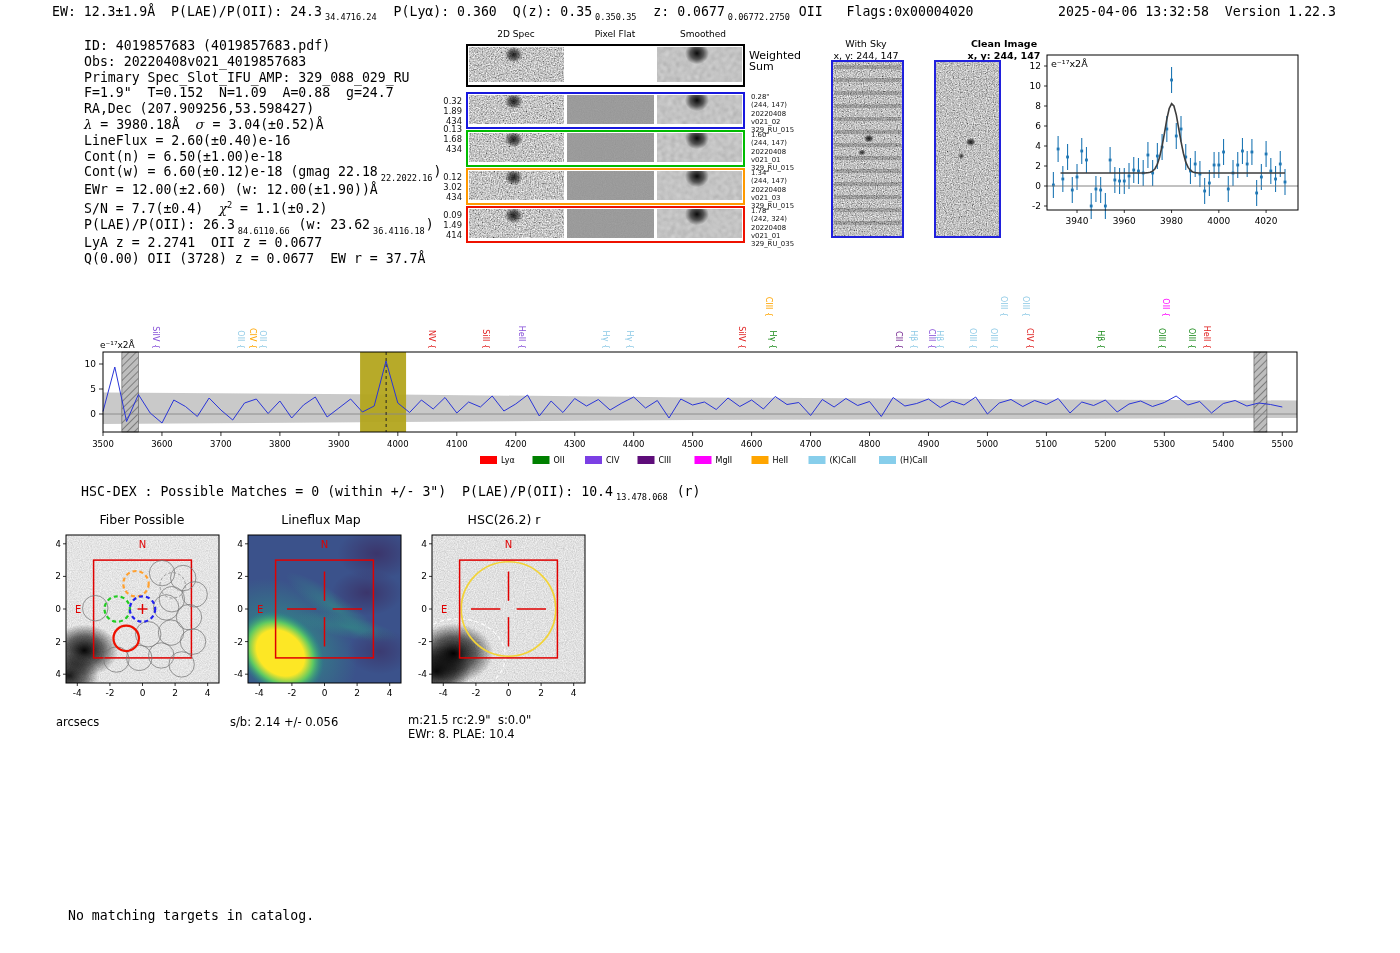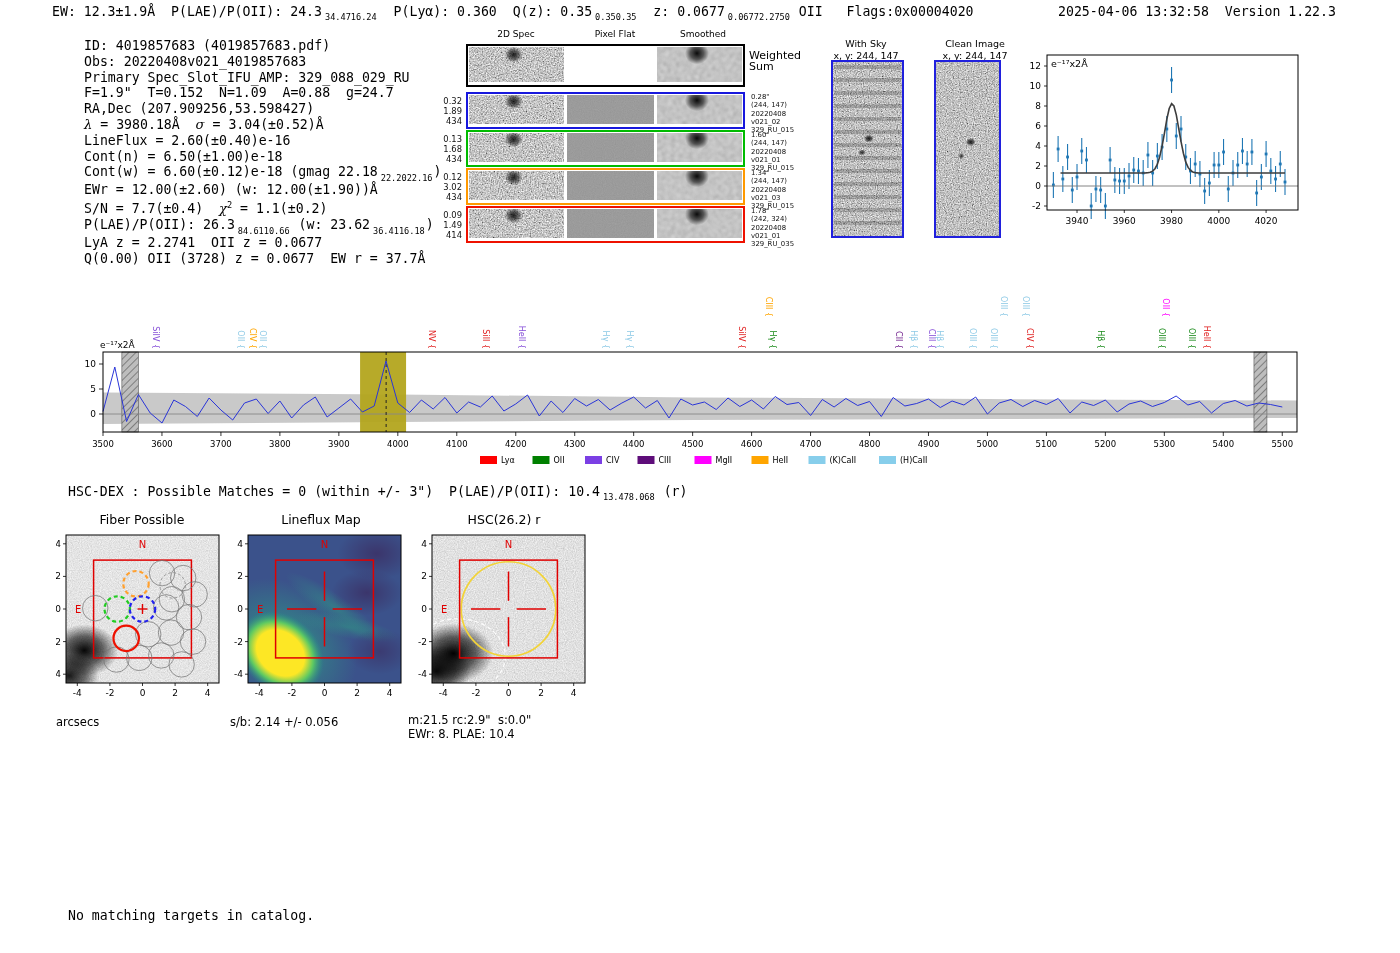--- a/index.html
+++ b/index.html
@@ -252,21 +252,21 @@
                 <stop offset="0" stop-color="#000" stop-opacity="0.95"></stop>
                 <stop offset="0.55" stop-color="#000" stop-opacity="0.57"></stop>
                 <stop offset="1" stop-color="#000" stop-opacity="0"></stop>
               </radialGradient>
             </defs>
             <rect width="85" height="29" fill="#999" filter="url(#nz9f)"></rect>
             <ellipse cx="39.949999999999996" cy="5.22" rx="12" ry="11" fill="url(#nz9b0)"></ellipse>
           </svg>
         </div>
       </div>
-      <div class="abs leftnums" style="left: 434px; top: 134px; width: 28px;">
+      <div class="abs leftnums" style="left: 434px; top: 124px; width: 28px;">
         <div>0.13</div>
         <div>1.68</div>
         <div>434</div>
       </div>
       <div class="abs rightannot" style="left: 751px; top: 131px; width: 62px;"><div>1.60"</div><div>(244, 147)</div><div>20220408</div><div>v021_01</div><div>329_RU_015</div></div>
       <div class="abs" style="left: 466px; top: 168px; width: 275px; height: 33px; border: 2px solid rgb(255, 153, 0); background: rgb(255, 255, 255);">
         <div class="abs" style="left: 1px; top: 1px; width: 95px; height: 29px; overflow: hidden;">
           <svg width="95" height="29">
             <defs>
               <filter id="nz10f" x="-5%" y="-5%" width="110%" height="110%">
@@ -449,21 +449,21 @@
         <rect x="1" y="94" width="67" height="4" fill="rgba(10,10,10,0.2)"></rect>
         <rect x="1" y="107" width="67" height="4" fill="rgba(10,10,10,0.2)"></rect>
         <rect x="1" y="120" width="67" height="4" fill="rgba(10,10,10,0.2)"></rect>
         <rect x="1" y="133" width="67" height="4" fill="rgba(10,10,10,0.2)"></rect>
         <rect x="1" y="146" width="67" height="4" fill="rgba(10,10,10,0.2)"></rect>
         <rect x="1" y="159" width="67" height="4" fill="rgba(10,10,10,0.2)"></rect>
         <ellipse cx="35.88" cy="76.56" rx="5" ry="4" fill="url(#nz16b0)"></ellipse>
         <ellipse cx="28.98" cy="90.48" rx="4" ry="3" fill="url(#nz16b1)"></ellipse>
       </svg>
     </div>
-  <div class="abs sky-title" style="left:934px;top:38px;width:82px;"><span>Clean Image</span><br><span>x, y: 244, 147</span></div>
+  <div class="abs sky-title" style="left:963px;top:38px;width:82px;font-weight:bold;"><span>Clean Image</span><br><span>x, y: 244, 147</span></div>
   <div class="abs" id="clean-box" style="left:934px;top:60px;width:63px;height:174px;border:2px solid #2020dd;">
       <svg width="63" height="174">
         <defs>
           <filter id="nz17f" x="-5%" y="-5%" width="110%" height="110%">
             <feTurbulence type="fractalNoise" baseFrequency="0.85" numOctaves="2" seed="122" stitchTiles="stitch"></feTurbulence>
             <feColorMatrix type="saturate" values="0"></feColorMatrix>
             <feComponentTransfer>
               <feFuncR type="linear" slope="1.5" intercept="-0.22"></feFuncR>
               <feFuncG type="linear" slope="1.5" intercept="-0.22"></feFuncG>
               <feFuncB type="linear" slope="1.5" intercept="-0.22"></feFuncB>
@@ -725,21 +725,21 @@
         <text x="655.5" y="198" font-size="8">MgII</text>
         <rect x="691.5" y="191" width="17" height="8" fill="#ffa500"></rect>
         <text x="712.5" y="198" font-size="8">HeII</text>
         <rect x="748.5" y="191" width="17" height="8" fill="#87ceeb"></rect>
         <text x="769.5" y="198" font-size="8">(K)CaII</text>
         <rect x="819" y="191" width="17" height="8" fill="#87ceeb"></rect>
         <text x="840" y="198" font-size="8">(H)CaII</text>
       </svg>
     </div>
 
-  <div class="abs mono" id="hsc-line" style="left:68px;top:484px;"><span>HSC-DEX : Possible Matches = 0 (within +/- 3")  P(LAE)/P(OII): 10.4</span><span class="frac"><span>13.47</span><span>8.068</span></span><span> (r)</span></div>
+  <div class="abs mono" id="hsc-line" style="left:81px;top:484px;"><span>HSC-DEX : Possible Matches = 0 (within +/- 3")  P(LAE)/P(OII): 10.4</span><span class="frac"><span>13.47</span><span>8.068</span></span><span> (r)</span></div>
 
   <div class="abs" style="left:56px;top:512px;width:172px;">
     <div class="ptitle">Fiber Possible</div>
     <div id="fiber-plot">
         <svg width="172" height="188">
           <g>
             <svg x="10" y="8" width="153" height="148">
               <defs>
                 <filter id="nz18f" x="-5%" y="-5%" width="110%" height="110%">
                   <feTurbulence type="fractalNoise" baseFrequency="0.9" numOctaves="2" seed="129" stitchTiles="stitch"></feTurbulence>

